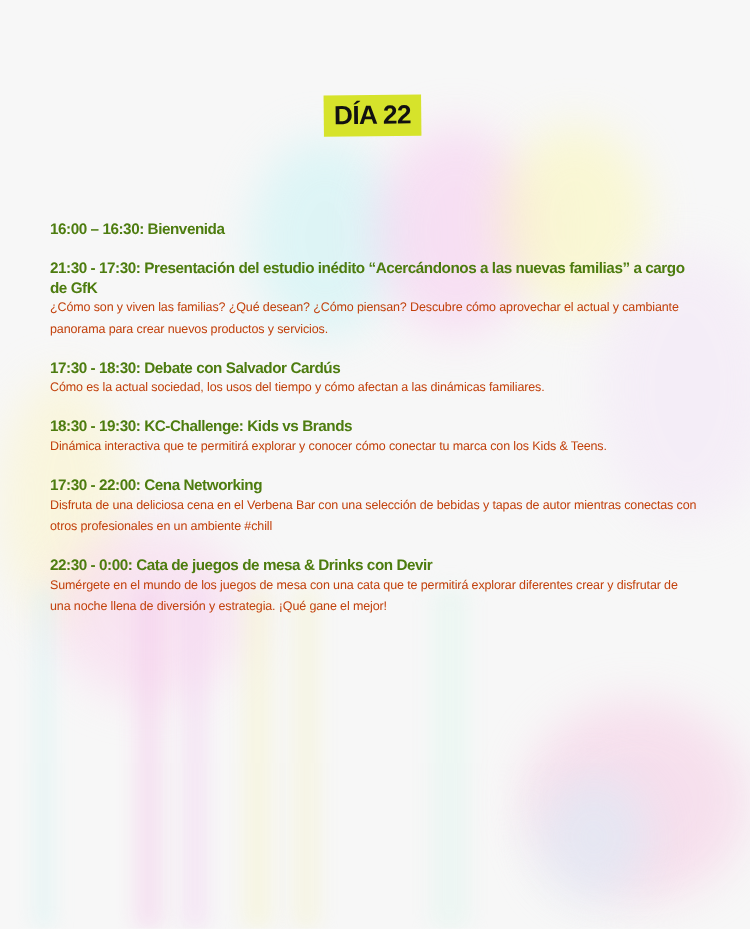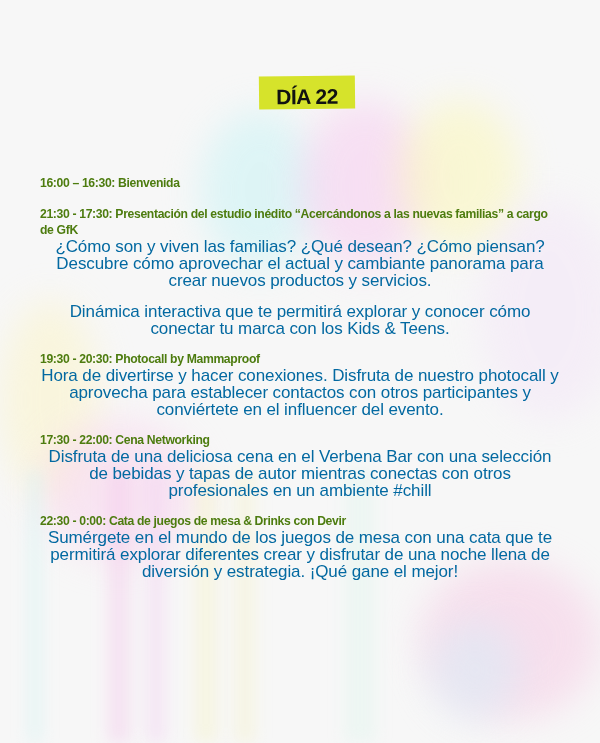--- a/index.html
+++ b/index.html
@@ -35,24 +35,24 @@
       opacity: 0.5;
     }
     .content {
       position: relative;
       z-index: 1;
     }
     .badge {
       position: absolute;
       left: 259px;
       top: 76px;
-      width: 96px;
+      width: 78px;
       height: 33px;
       display: flex;
-      align-items: flex-end;
+      align-items: center;
       justify-content: center;
       font-weight: 700;
       font-size: 21px;
       letter-spacing: -0.5px;
       color: #111;
       transform: rotate(-0.6deg);
     }
     .schedule {
       position: absolute;
       left: 40px;
@@ -64,26 +64,25 @@
     }
     .item-title {
       font-weight: 700;
       font-size: 12.2px;
       line-height: 16px;
       letter-spacing: -0.35px;
       color: #4d7c0f;
       margin: 0;
     }
     .item-desc {
-      font-size: 17px;
+      font-size: 10px;
       line-height: 17px;
-      color: #0369a1;
+      color: #c2410c;
       margin: 0;
       letter-spacing: -0.1px;
-      text-align: center;
     }
   </style>
 </head>
 <body>
 
 <div class="bg">
   <div class="blob" style="left:200px;top:110px;width:120px;height:160px;background:#c9f3f5;"></div>
   <div class="blob" style="left:300px;top:100px;width:130px;height:170px;background:#f7cdf0;"></div>
   <div class="blob" style="left:400px;top:100px;width:120px;height:150px;background:#fbf7b8;"></div>
   <div class="blob" style="left:0px;top:300px;width:100px;height:200px;background:#fbf4c8;"></div>
@@ -106,25 +105,26 @@
 
   <div class="schedule">
     <div class="item" style="margin-bottom:15px;">
       <p class="item-title">16:00 – 16:30: Bienvenida</p>
     </div>
     <div class="item">
       <p class="item-title">21:30 - 17:30: Presentación del estudio inédito “Acercándonos a las nuevas familias” a cargo de GfK</p>
       <p class="item-desc">¿Cómo son y viven las familias? ¿Qué desean? ¿Cómo piensan? Descubre cómo aprovechar el actual y cambiante panorama para crear nuevos productos y servicios.</p>
     </div>
     <div class="item">
-      <p class="item-desc">Dinámica interactiva que te permitirá explorar y conocer cómo conectar tu marca con los Kids &amp; Teens.</p>
+      <p class="item-title">17:30 - 18:30: Debate con Salvador Cardús</p>
+      <p class="item-desc">Cómo es la actual sociedad, los usos del tiempo y cómo afectan a las dinámicas familiares.</p>
     </div>
     <div class="item">
-      <p class="item-title">19:30 - 20:30: Photocall by Mammaproof</p>
-      <p class="item-desc">Hora de divertirse y hacer conexiones. Disfruta de nuestro photocall y aprovecha para establecer contactos con otros participantes y conviértete en el influencer del evento.</p>
+      <p class="item-title">18:30 - 19:30: KC-Challenge: Kids vs Brands</p>
+      <p class="item-desc">Dinámica interactiva que te permitirá explorar y conocer cómo conectar tu marca con los Kids &amp; Teens.</p>
     </div>
     <div class="item">
       <p class="item-title">17:30 - 22:00: Cena Networking</p>
       <p class="item-desc">Disfruta de una deliciosa cena en el Verbena Bar con una selección de bebidas y tapas de autor mientras conectas con otros profesionales en un ambiente #chill</p>
     </div>
     <div class="item">
       <p class="item-title">22:30 - 0:00: Cata de juegos de mesa &amp; Drinks con Devir</p>
       <p class="item-desc">Sumérgete en el mundo de los juegos de mesa con una cata que te permitirá explorar diferentes crear y disfrutar de una noche llena de diversión y estrategia. ¡Qué gane el mejor!</p>
     </div>
   </div>

